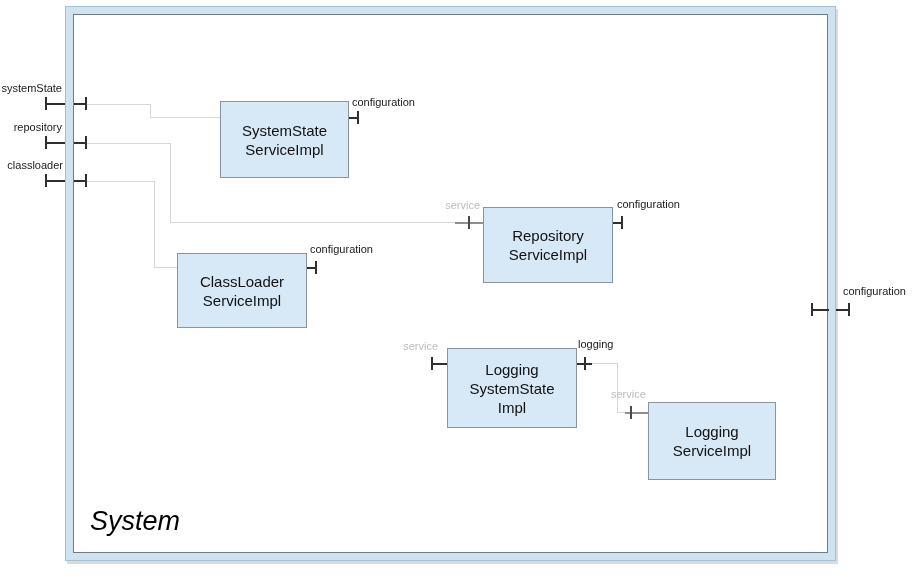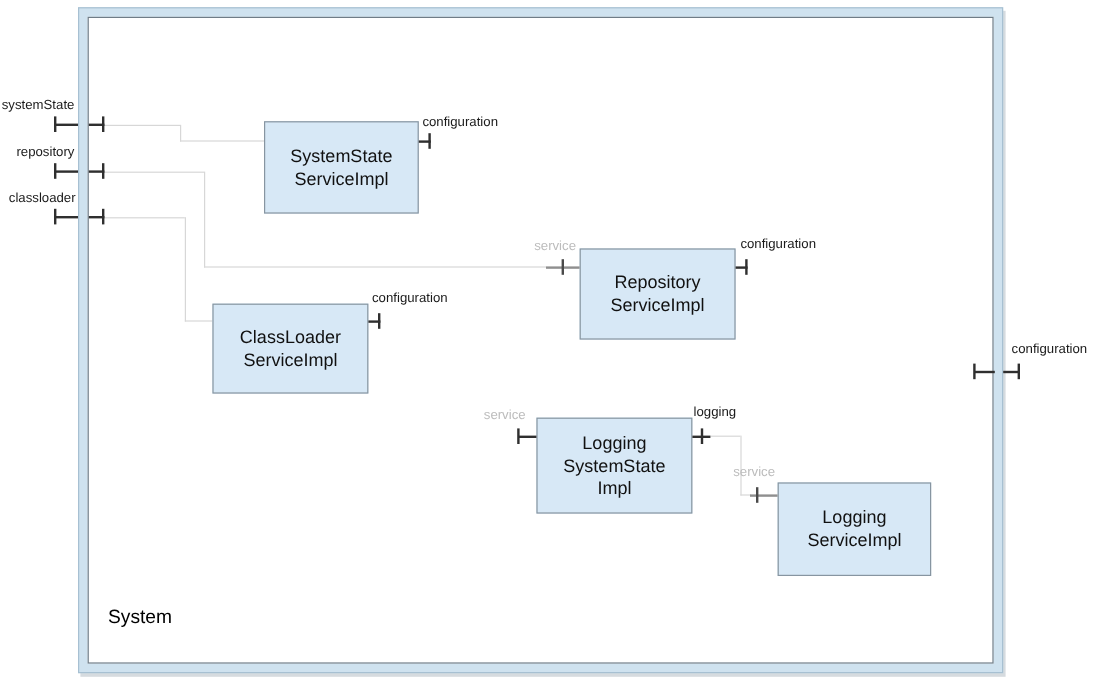--- a/index.html
+++ b/index.html
@@ -10,21 +10,21 @@
   
   #boundary{
     position:absolute;left:65px;top:6px;width:771px;height:555px;
     box-sizing:border-box;background:#cfe2ef;border:1px solid #a7c0d2;
     box-shadow:2px 3px 0 rgba(165,175,185,.45);
   }
   #boundary-inner{
     position:absolute;inset:7px;background:#ffffff;border:1px solid #6f7c87;
   }
   .system-label{
-    position:absolute;left:90px;top:506px;font-size:16px;color:#000;
+    position:absolute;left:90px;top:506px;font-size:27px;color:#000;font-style:italic;
   }
   
   .comp{
     position:absolute;box-sizing:border-box;background:#d7e8f6;
     border:1px solid #8795a1;display:flex;flex-direction:column;
     align-items:center;justify-content:center;text-align:center;
     font-size:15px;line-height:19px;color:#111;
   }
   #c-systemstate{left:220px;top:101px;width:129px;height:77px;}
   #c-repository{left:483px;top:207px;width:130px;height:76px;}

